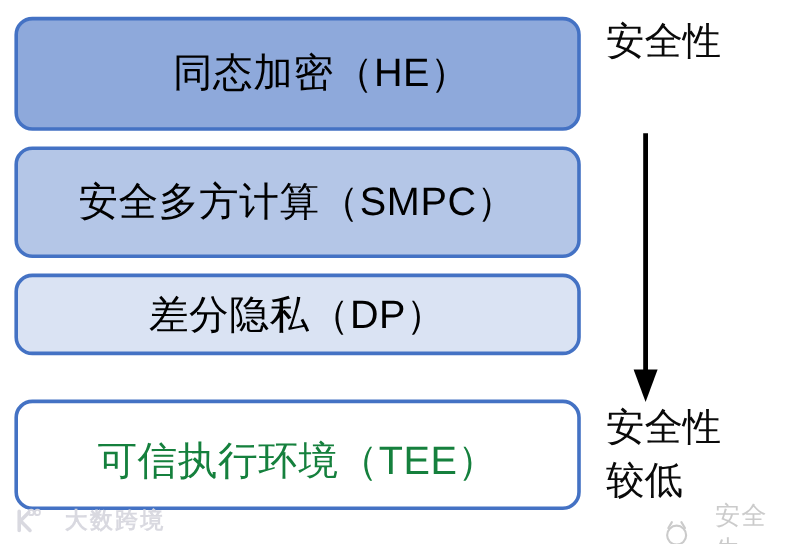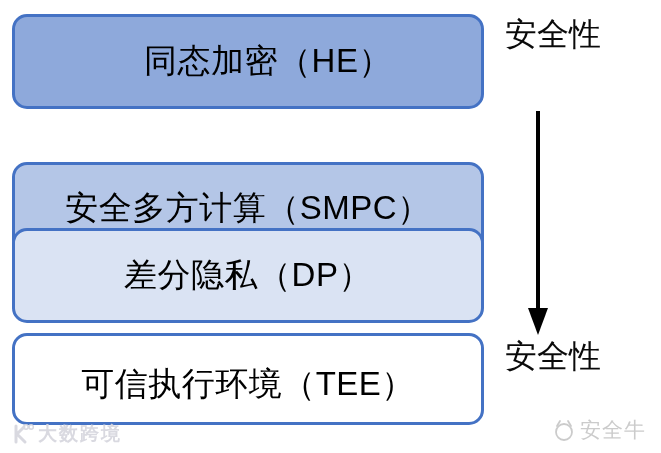--- a/index.html
+++ b/index.html
@@ -16,21 +16,21 @@
     left: 12px;
     width: 472px;
     border: 3px solid #4472C4;
     border-radius: 15px;
     display: flex;
     align-items: center;
     justify-content: center;
   }
   .box-0 { top: 14px;  height: 95px; }
   .box-1 { top: 122px; height: 93px; }
-  .box-2 { top: 228px; height: 95px; }
+  .box-2 { top: 228px; height: 68px; }
   .box-3 { top: 333px; height: 92px; }
 
   .box-label {
     font-size: 33px;
     color: #000000;
     white-space: nowrap;
     letter-spacing: 0.5px;
   }
 
   .side-label {
@@ -43,21 +43,21 @@
   }
   .side-label-top { top: 12px; }
   .side-label-bottom { top: 334px; }
 
   .arrow-svg { position: absolute; left: 523px; top: 106px; }
 
   .watermark {
     position: absolute;
     display: flex;
     align-items: center;
-    gap: 4px;
+    gap: 20px;
     user-select: none;
   }
   .wm-left {
     left: 10px; top: 421px;
     font-size: 19px;
     font-weight: bold;
     letter-spacing: 2px;
     opacity: 0.95;
   }
   .wm-right {
@@ -70,43 +70,44 @@
 </style>
 </head>
 <body>
 
 <div class="canvas">
 
   <div class="box box-0" style="background-color: rgb(142, 169, 219); border-color: rgb(68, 114, 196); padding-left: 40px;">
     <span class="box-label" style="color: rgb(0, 0, 0);">同态加密（HE）</span>
   </div>
 
-  <div class="box box-1" style="background-color: rgb(180, 198, 231); border-color: rgb(68, 114, 196); margin-top: 40px;">
+  <div class="box box-1" style="background-color: rgb(180, 198, 231); border-color: rgb(68, 114, 196);">
     <span class="box-label" style="color: rgb(0, 0, 0);">安全多方计算（SMPC）</span>
   </div>
 
   <div class="box box-2" style="background-color: rgb(218, 227, 243); border-color: rgb(68, 114, 196);">
     <span class="box-label" style="color: rgb(0, 0, 0);">差分隐私（DP）</span>
   </div>
 
   <div class="box box-3" style="background-color: rgb(255, 255, 255); border-color: rgb(68, 114, 196);">
-    <span class="box-label" style="color: #000000; margin-top: 11px;">可信执行环境（TEE）</span>
+    <span class="box-label" style="color: #15803d; margin-top: 11px;">可信执行环境（TEE）</span>
   </div>
 
   <div class="side-label side-label-top">
     <span>安全性</span><br>
   </div>
 
   <svg class="arrow-svg" width="30" height="232" viewBox="0 0 30 232">
     <line class="arrow-stroke" x1="15" y1="5" x2="15" y2="204" stroke="#000000" stroke-width="4"></line>
     <polygon class="arrow-fill" points="5,202 25,202 15,229" fill="#000000"></polygon>
   </svg>
 
   <div class="side-label side-label-bottom">
     <span>安全性</span><br>
+    <span>较低</span>
   </div>
 
   <div class="watermark wm-left" style="color: rgb(215, 215, 223);">
     <svg width="24" height="22" viewBox="0 0 24 22">
       <path d="M6 3 L6 19 M6 12 L14 4 M7 11 L15 19" stroke="#D7D7DF" stroke-width="3" fill="none" stroke-linecap="round"></path>
       <circle cx="16" cy="4" r="2.2" stroke="#D7D7DF" stroke-width="1.6" fill="none"></circle>
       <circle cx="21.2" cy="4" r="2.2" stroke="#D7D7DF" stroke-width="1.6" fill="none"></circle>
     </svg>
     <span>大数跨境</span>
   </div>

